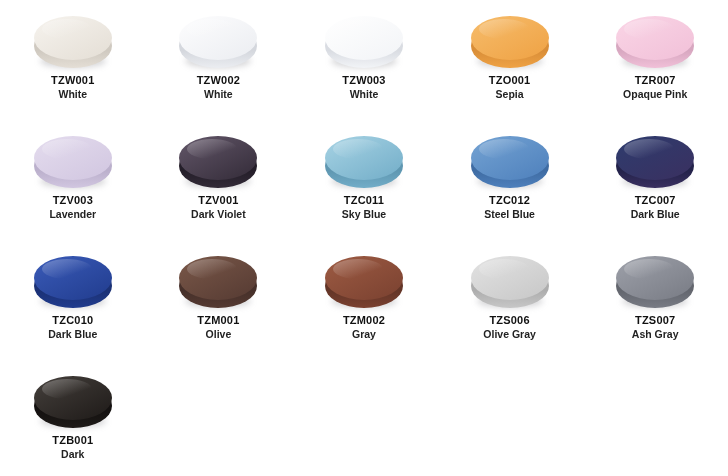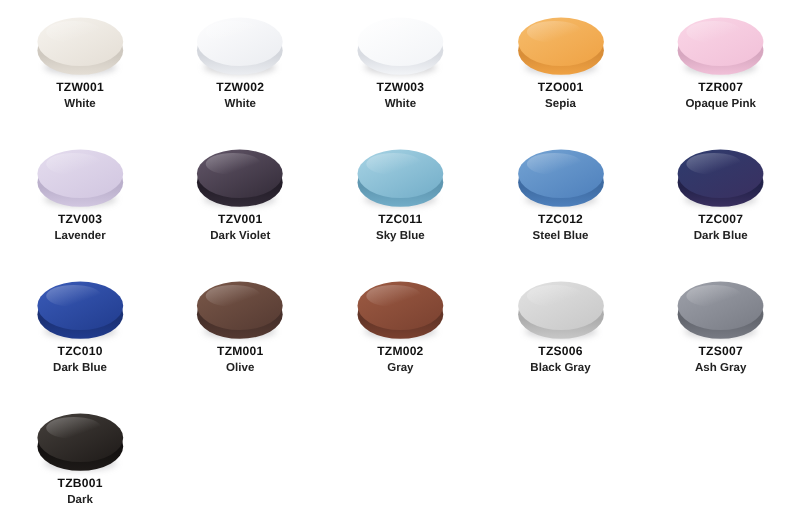--- a/index.html
+++ b/index.html
@@ -249,21 +249,21 @@
     </div>
     <div class="swatch-cell">
       <div class="disc-wrap">
         <div class="disc-shadow"></div>
         <div class="disc-side" style="background: linear-gradient(rgb(173, 173, 173) 0%, rgb(173, 173, 173) 60%, rgb(199, 199, 199) 100%);"></div>
         <div class="disc-top" style="background: linear-gradient(152deg, rgb(226, 226, 226) 0%, rgb(199, 199, 199) 100%);">
           <div class="disc-gloss"></div>
         </div>
       </div>
       <div class="swatch-code">TZS006</div>
-      <div class="swatch-name">Black Gray</div>
+      <div class="swatch-name">Olive Gray</div>
     </div>
     <div class="swatch-cell">
       <div class="disc-wrap">
         <div class="disc-shadow"></div>
         <div class="disc-side" style="background: linear-gradient(rgb(99, 102, 110) 0%, rgb(99, 102, 110) 60%, rgb(120, 123, 132) 100%);"></div>
         <div class="disc-top" style="background: linear-gradient(152deg, rgb(158, 161, 170) 0%, rgb(120, 123, 132) 100%);">
           <div class="disc-gloss"></div>
         </div>
       </div>
       <div class="swatch-code">TZS007</div>

